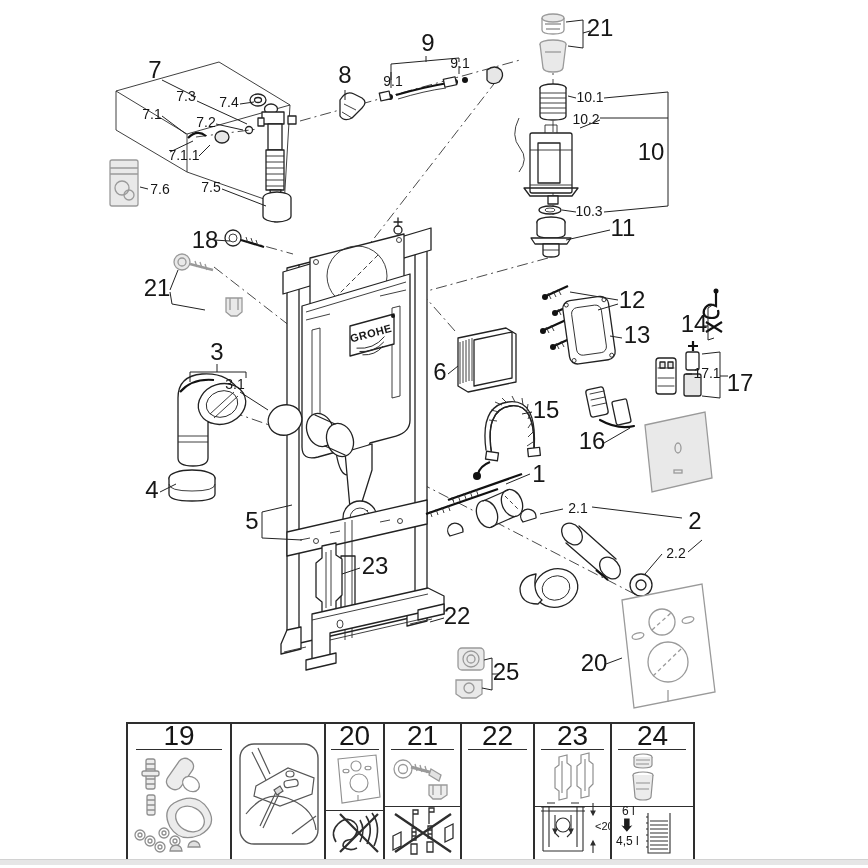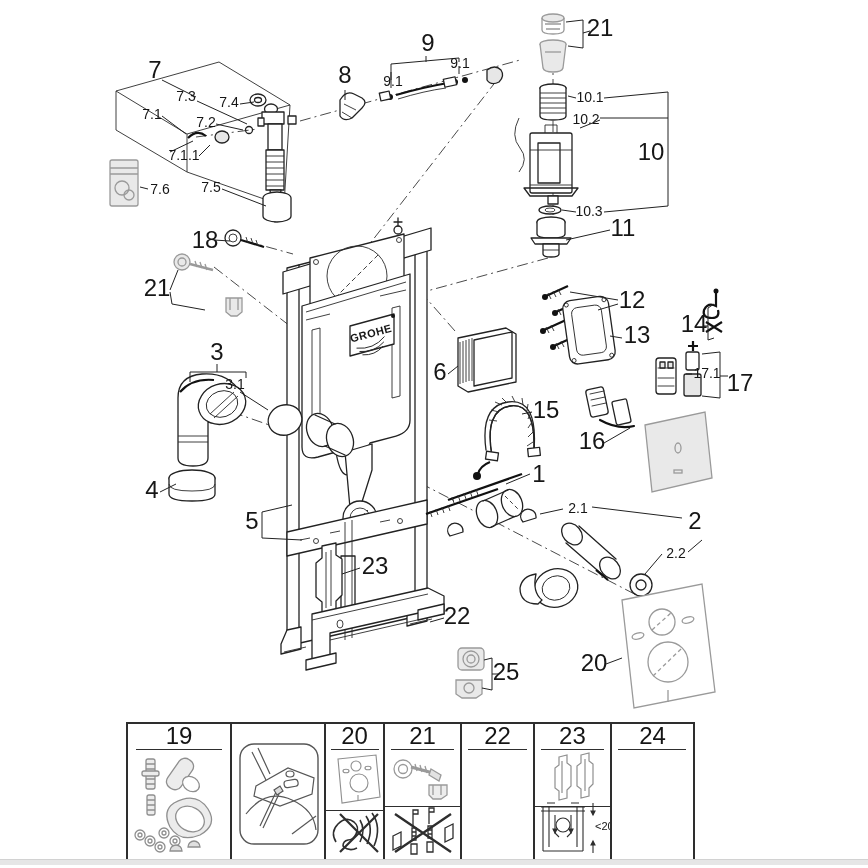--- a/index.html
+++ b/index.html
@@ -18,21 +18,21 @@
   .grey{stroke:#9a9a9a;stroke-width:1.3;fill:none;}
   .greyf{stroke:#9a9a9a;stroke-width:1.3;fill:#e9e9e9;}
   .dash{stroke:#4a4a4a;stroke-width:1;fill:none;stroke-dasharray:11 4 2 4;}
   .leader{stroke:#222;stroke-width:1;fill:none;}
   
   #legend{position:absolute;left:126px;top:722px;width:569px;height:140px;
           border:2px solid #2e2e2e;display:flex;box-sizing:border-box;background:#fff;}
   .cell{position:relative;border-right:2px solid #2e2e2e;box-sizing:border-box;display:flex;flex-direction:column;}
   .cell:last-child{border-right:none;}
   .num{height:27px;display:flex;align-items:flex-start;justify-content:center;
-       font-size:24px;line-height:23px;}
+       font-size:28px;line-height:23px;}
   .numline{position:absolute;top:25px;left:8%;width:84%;border-top:1.6px solid #2e2e2e;}
   .cellbody{flex:1;position:relative;}
   .split{position:absolute;left:0;right:0;top:50%;border-top:1.6px solid #2e2e2e;}
   #footerline{position:absolute;left:0;top:859px;width:868px;height:5px;background:#e6e6e6;border-top:1px solid #d2d2d2;}
   .svgtext{font-size:11px;}
 </style>
 </head>
 <body>
 
 <div id="stage">
@@ -581,18 +581,41 @@
           <path d="M8,52 h40"></path>
         </g>
         <text class="svgtext" x="60" y="31" text-anchor="start">&lt;205</text>
       </svg>
     </div>
   </div>
 
   <div class="cell" style="width:88px">
     <div class="num">24</div>
     <div class="numline"></div>
+    <div class="cellbody">
+      <div class="split"></div>
+      <svg width="62" height="54" viewBox="0 0 62 54">
+        <g stroke="#8f8f8f" stroke-width="1.2" fill="#ececec">
+          <ellipse cx="31" cy="6" rx="9" ry="3" fill="#fff"></ellipse>
+          <path d="M22,6 v8 q0,3 9,3 q9,0 9,-3 v-8"></path>
+          <path d="M24,9 h14 M24,13 h13" fill="none"></path>
+          <ellipse cx="31" cy="24" rx="10" ry="3" fill="#fff"></ellipse>
+          <path d="M21,24 l2,22 q1,3 8,3 q7,0 8,-3 l2,-22"></path>
+          <path d="M24,32 h14 M24,38 h13" fill="none"></path>
+        </g>
+      </svg>
+      <svg width="62" height="58" viewBox="0 0 62 58" style="position:absolute;bottom:1px;left:0;">
+        <text x="10" y="14" style="font-size:12px">6 l</text>
+        <path d="M14,18 v14 l-5,-2 10,12 10,-12 -5,2 v-14 z" fill="#1d1d1d" transform="scale(0.55) translate(8,14)"></path>
+        <text x="4" y="44" style="font-size:12px">4,5 l</text>
+        <g stroke="#2e2e2e" stroke-width="1.1" fill="none">
+          <path d="M36,12 v40 h22 v-40"></path>
+          <path d="M36,16 h-2 M36,22 h-2 M36,28 h-2 M36,34 h-2 M36,40 h-2 M36,46 h-2"></path>
+          <path d="M38,20 h18 M38,24 h18 M38,28 h18 M38,32 h18 M38,36 h18 M38,40 h18 M38,44 h18 M38,48 h18"></path>
+        </g>
+      </svg>
+    </div>
   </div>
 
 </div>
 
 <div id="footerline"></div>
 </div>
 
 </body></html>

